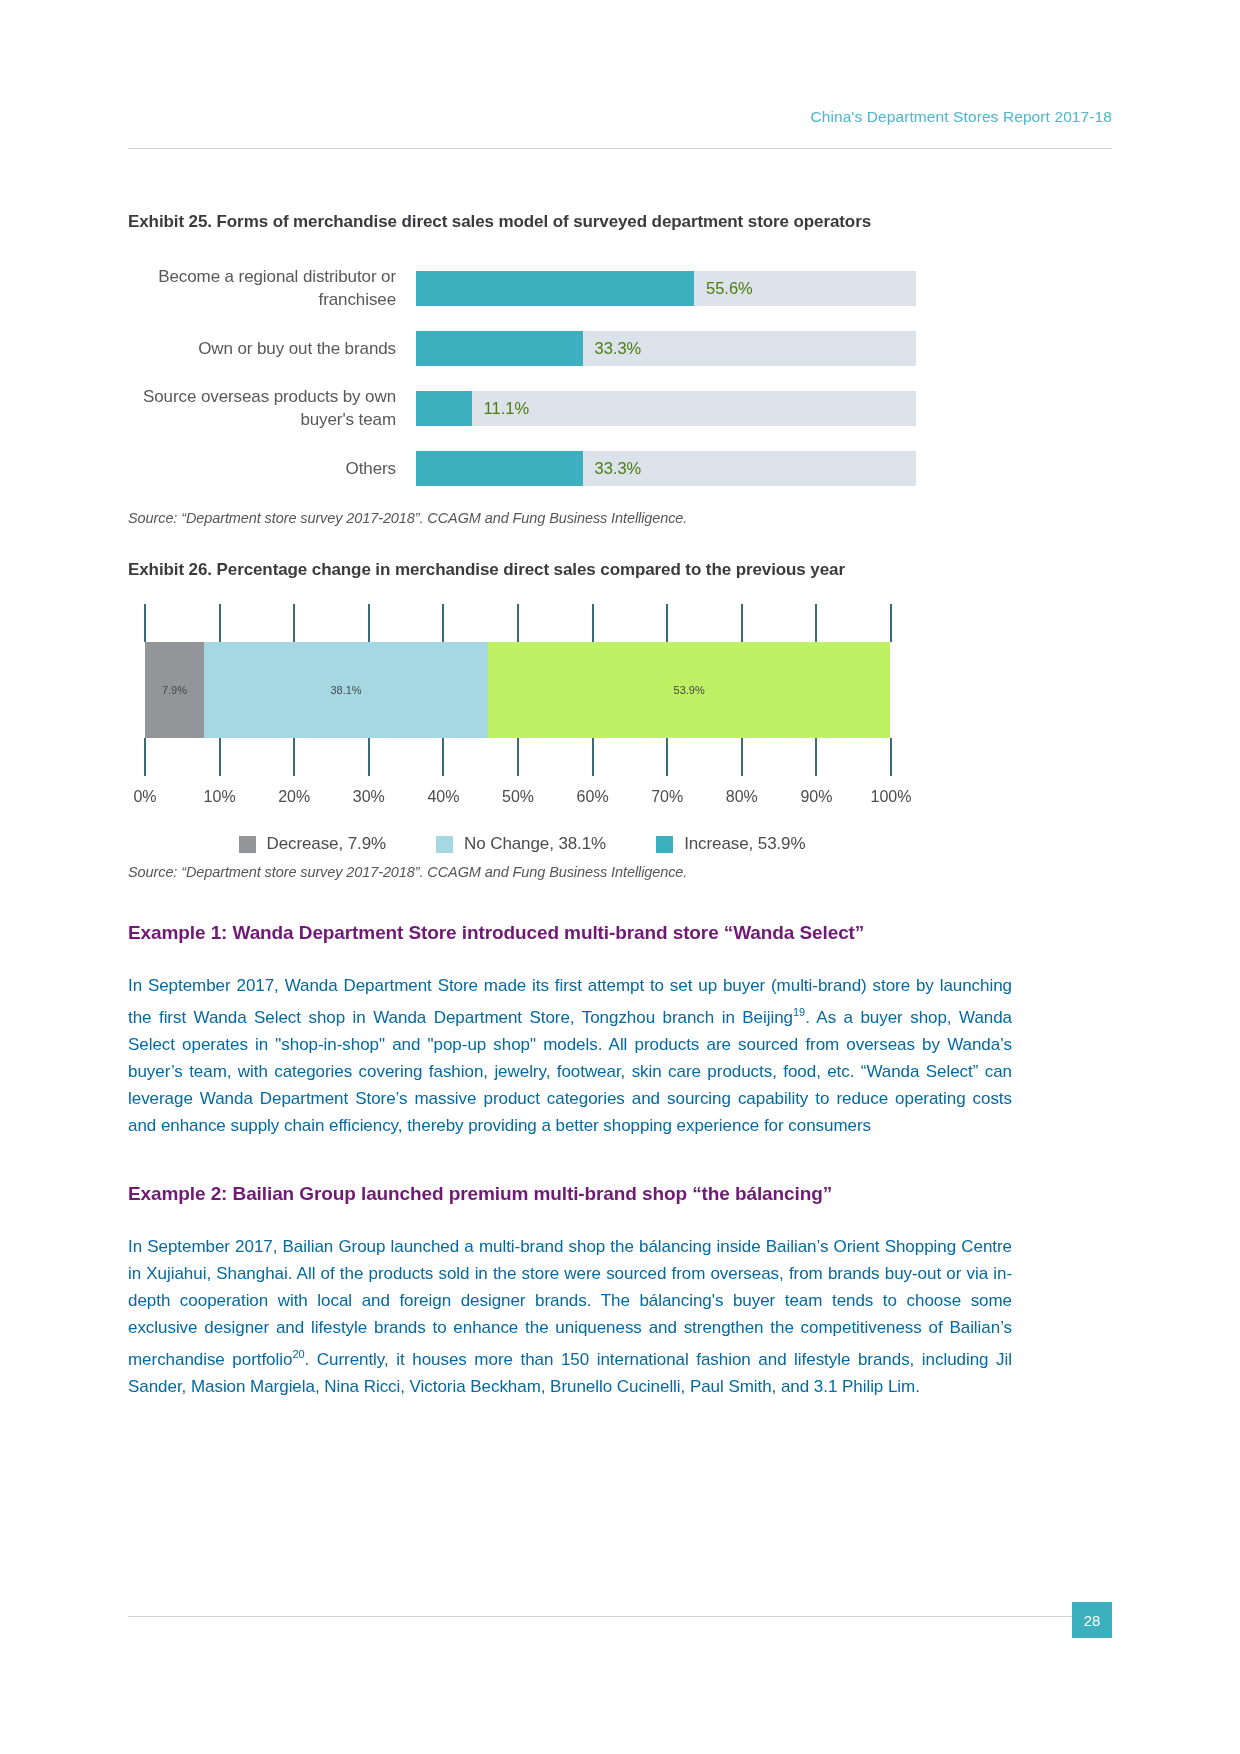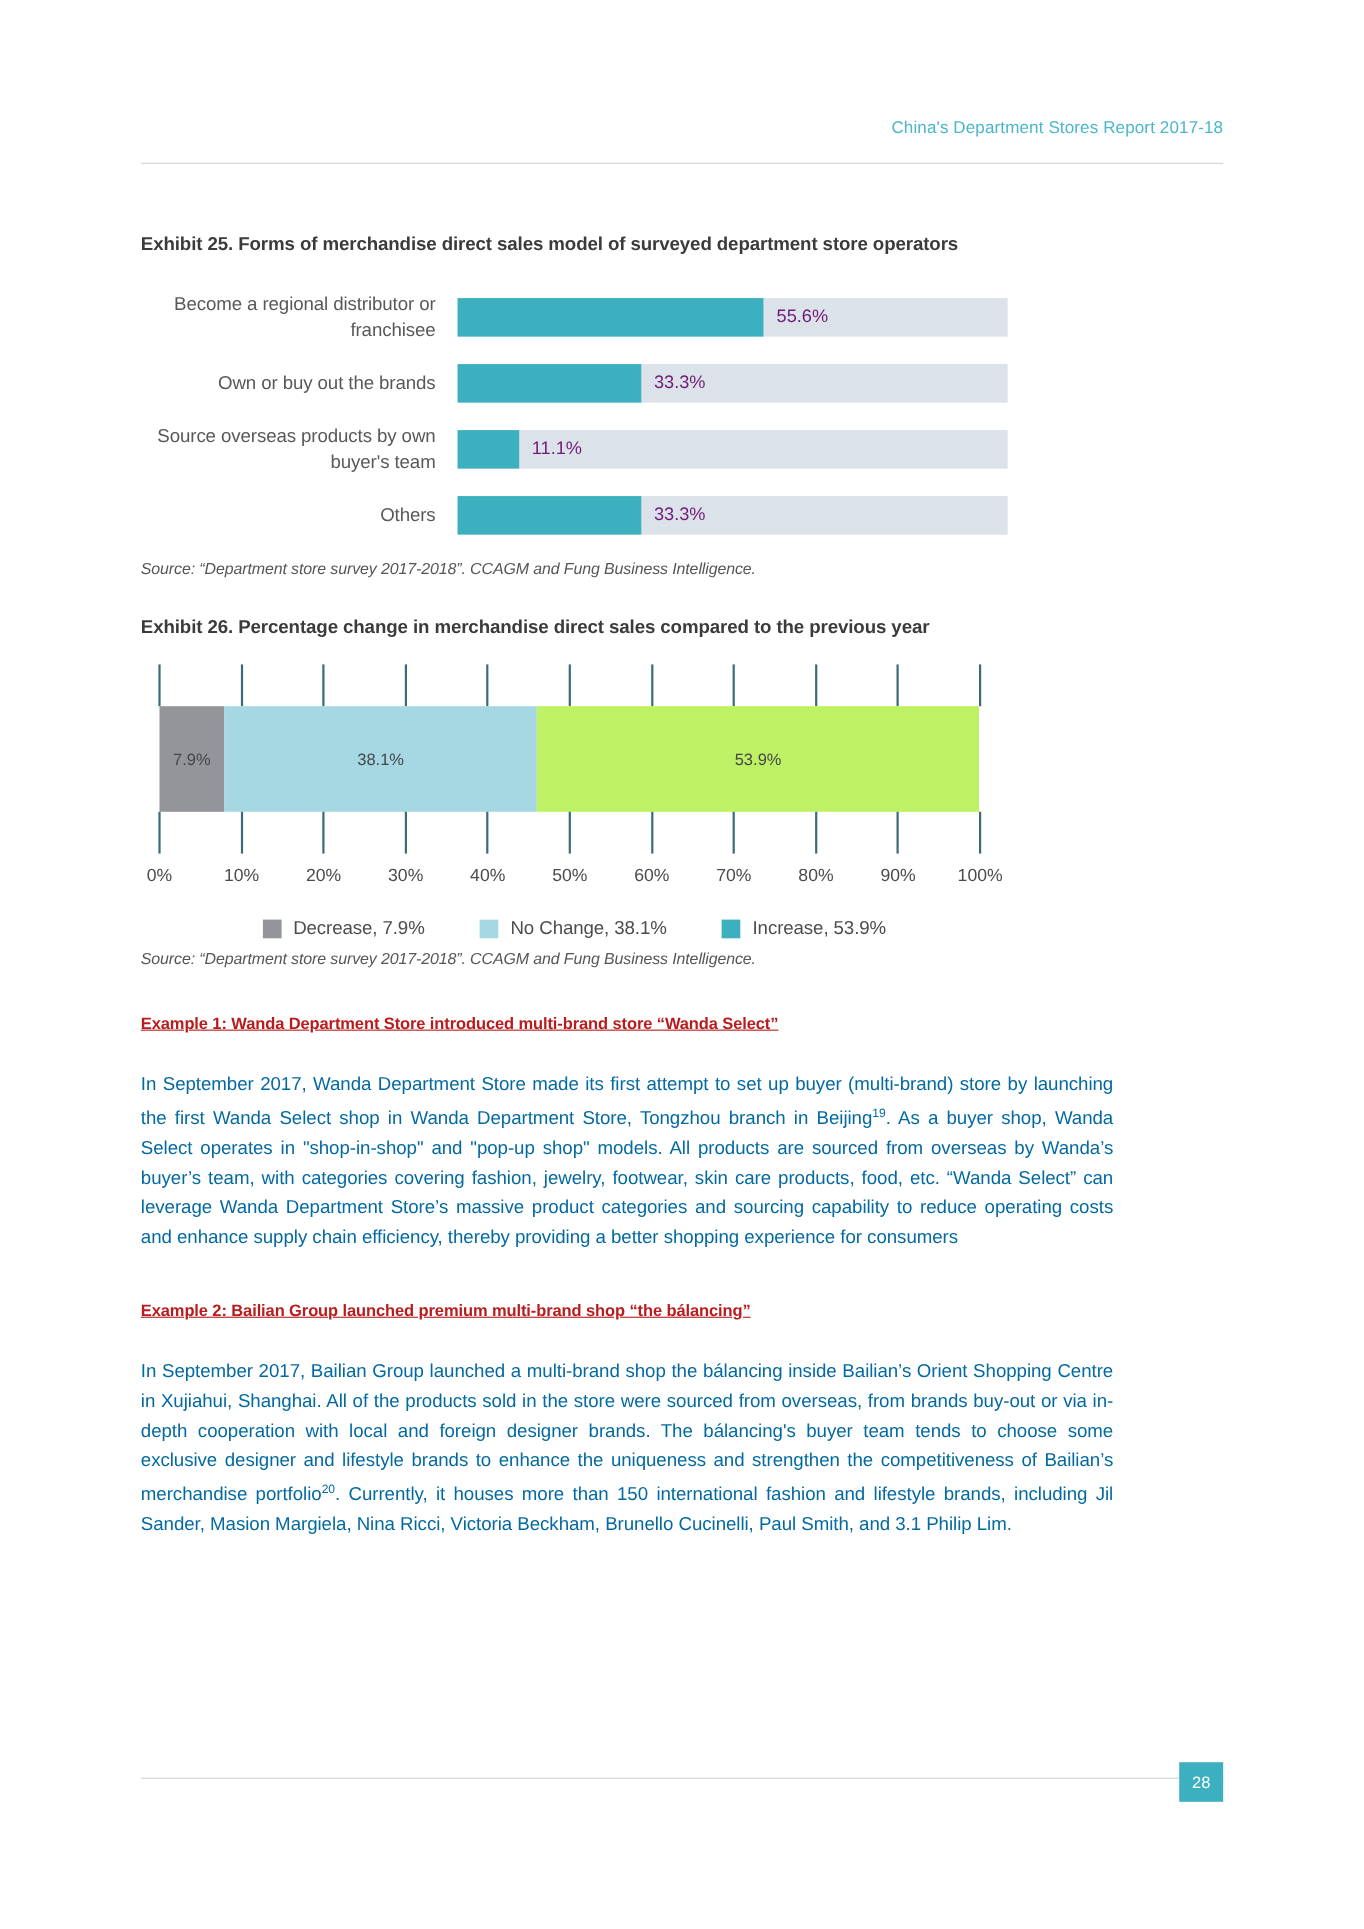--- a/index.html
+++ b/index.html
@@ -99,21 +99,21 @@
   .bar-fill {
     position: absolute;
     left: 0; top: 0; bottom: 0;
     background: #3db0c0;
   }
   .bar-value {
     position: absolute;
     top: 50%;
     transform: translateY(-50%);
     font-size: 16.5px;
-    color: #701a75;
+    color: #4d7c0f;
     white-space: nowrap;
   }
 
   #exhibit25-source { position: absolute; top: 510px; left: 0; }
 
   
   #exhibit26-title { position: absolute; top: 560px; left: 0; }
 
   .stack-chart {
     position: absolute;
@@ -142,21 +142,21 @@
     display: flex;
   }
   .stack-seg {
     position: relative;
     height: 100%;
     display: flex;
     align-items: center;
     justify-content: center;
   }
   .stack-seg span {
-    font-size: 15px;
+    font-size: 11px;
     color: #46464a;
   }
   .axis-labels {
     position: relative;
     height: 28px;
     width: 746px;
     margin-left: 3px;
     margin-top: 12px;
   }
   .axis-labels .axlab {
@@ -189,25 +189,24 @@
     color: #4c4c4f;
     letter-spacing: -0.1px;
   }
 
   #exhibit26-source { position: absolute; top: 864px; left: 0; }
 
   
   .body-heading {
     position: absolute;
     left: 0;
-    font-size: 15px;
+    font-size: 19px;
     font-weight: bold;
-    color: #b91c1c;
-    letter-spacing: -0.1px;
-    text-decoration: underline;
+    color: #701a75;
+    letter-spacing: -0.1px;
   }
   .body-para {
     position: absolute;
     left: 0;
     width: 884px;
     font-size: 17px;
     line-height: 27px;
     color: #0369a1;
     text-align: justify;
     letter-spacing: -0.05px;

